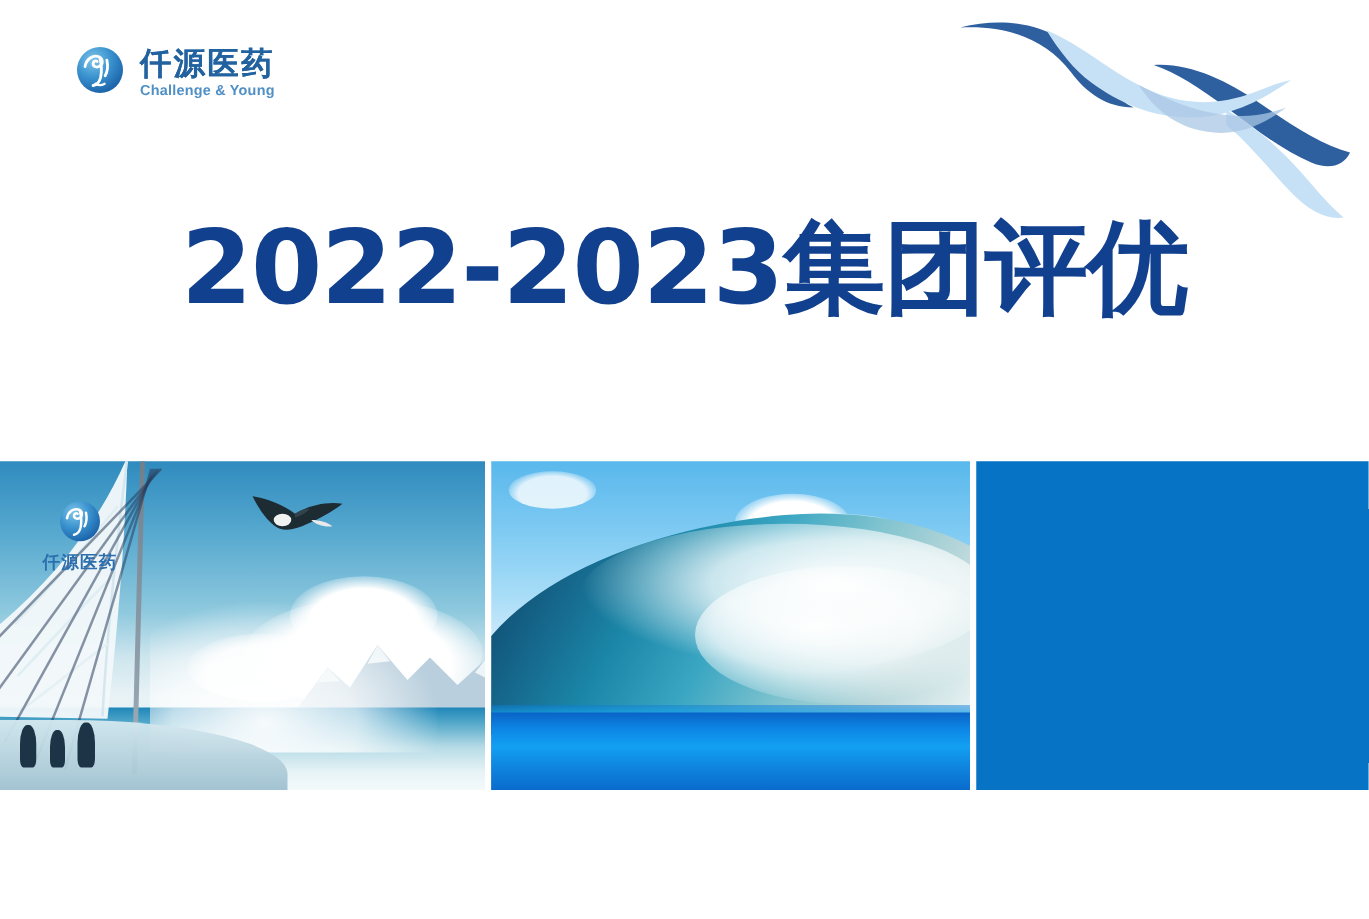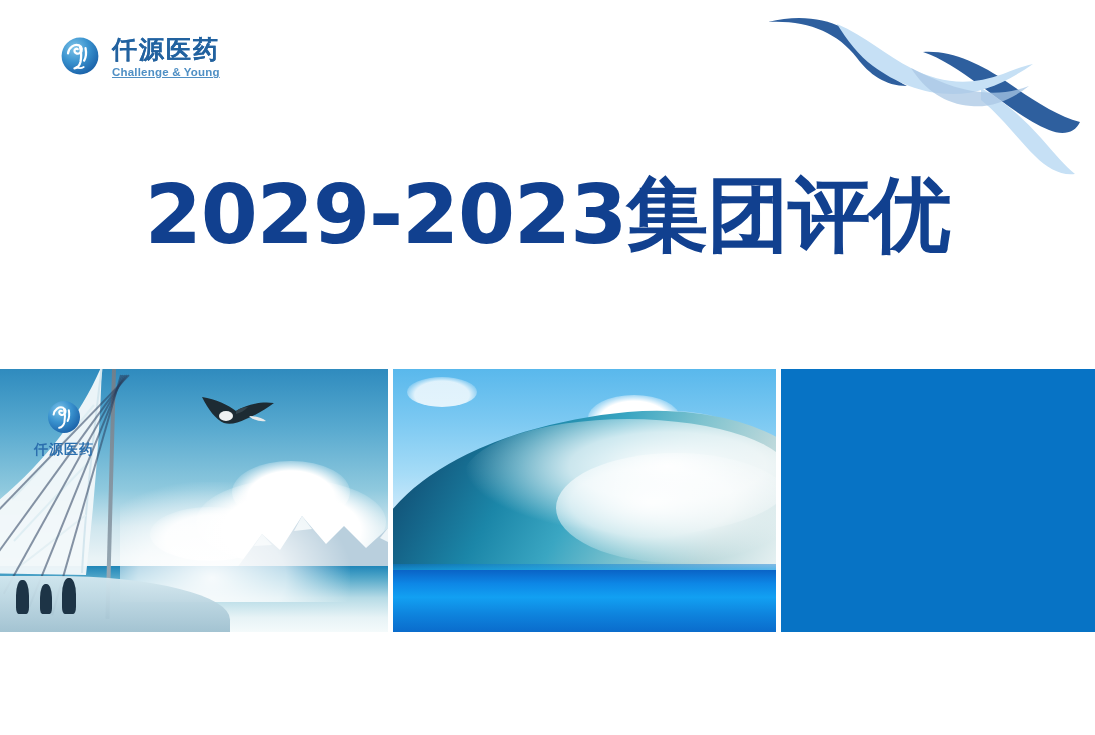--- a/index.html
+++ b/index.html
@@ -25,21 +25,20 @@
   #brand-name {
     font-size:25px; font-weight:700; letter-spacing:2px;
     background:linear-gradient(180deg,#4d8fd0 0%,#1f5fa8 55%,#16518f 100%);
     -webkit-background-clip:text; background-clip:text; color:#22629f;
     font-family:"DejaVu Sans","Liberation Sans",sans-serif;
   }
   #brand-tagline {
     margin-top:5px;
     font-size:11.5px; font-weight:700; letter-spacing:.2px;
     color:#4f8fc4;
-    text-decoration:underline;
   }
 
   
   #decor-swoosh {
     position:absolute; right:0; top:0;
     width:350px; height:185px;
     pointer-events:none;
   }
 
   
@@ -194,21 +193,21 @@
                C268 70 278 66 288 64 C262 82 236 94 208 94
                C176 94 150 82 128 66 C114 56 102 40 92 24 Z" fill="#c6e0f5"></path>
       <path d="M236 88 C258 100 278 118 296 138 C310 154 320 166 330 174
                C316 176 302 168 290 156 C272 138 256 116 236 100 Z" fill="#c6e0f5"></path>
       <path d="M166 68 C190 80 212 90 236 92 C252 94 268 92 284 86
                C266 100 246 108 226 106 C200 104 180 90 166 68 Z" fill="#a9c7e4" opacity=".75"></path>
     </svg>
   </span>
 
   
-  <h1 id="slide-title" data-interactable="false" style="color: rgb(17, 64, 143);">2029-2023集团评优</h1>
+  <h1 id="slide-title" data-interactable="false" style="color: rgb(17, 64, 143);">2022-2023集团评优</h1>
 
   
   <div id="image-strip" data-interactable="false">
 
     <div class="panel" id="panel-sailboat" data-interactable="false">
       <div class="sb-cloud" id="sb-cloud-a" data-interactable="false"></div>
       <div class="sb-cloud" id="sb-cloud-b" data-interactable="false"></div>
       <div class="sb-cloud" id="sb-cloud-c" data-interactable="false"></div>
 
       <svg id="sb-mountain" viewBox="0 0 160 82" data-interactable="false">

